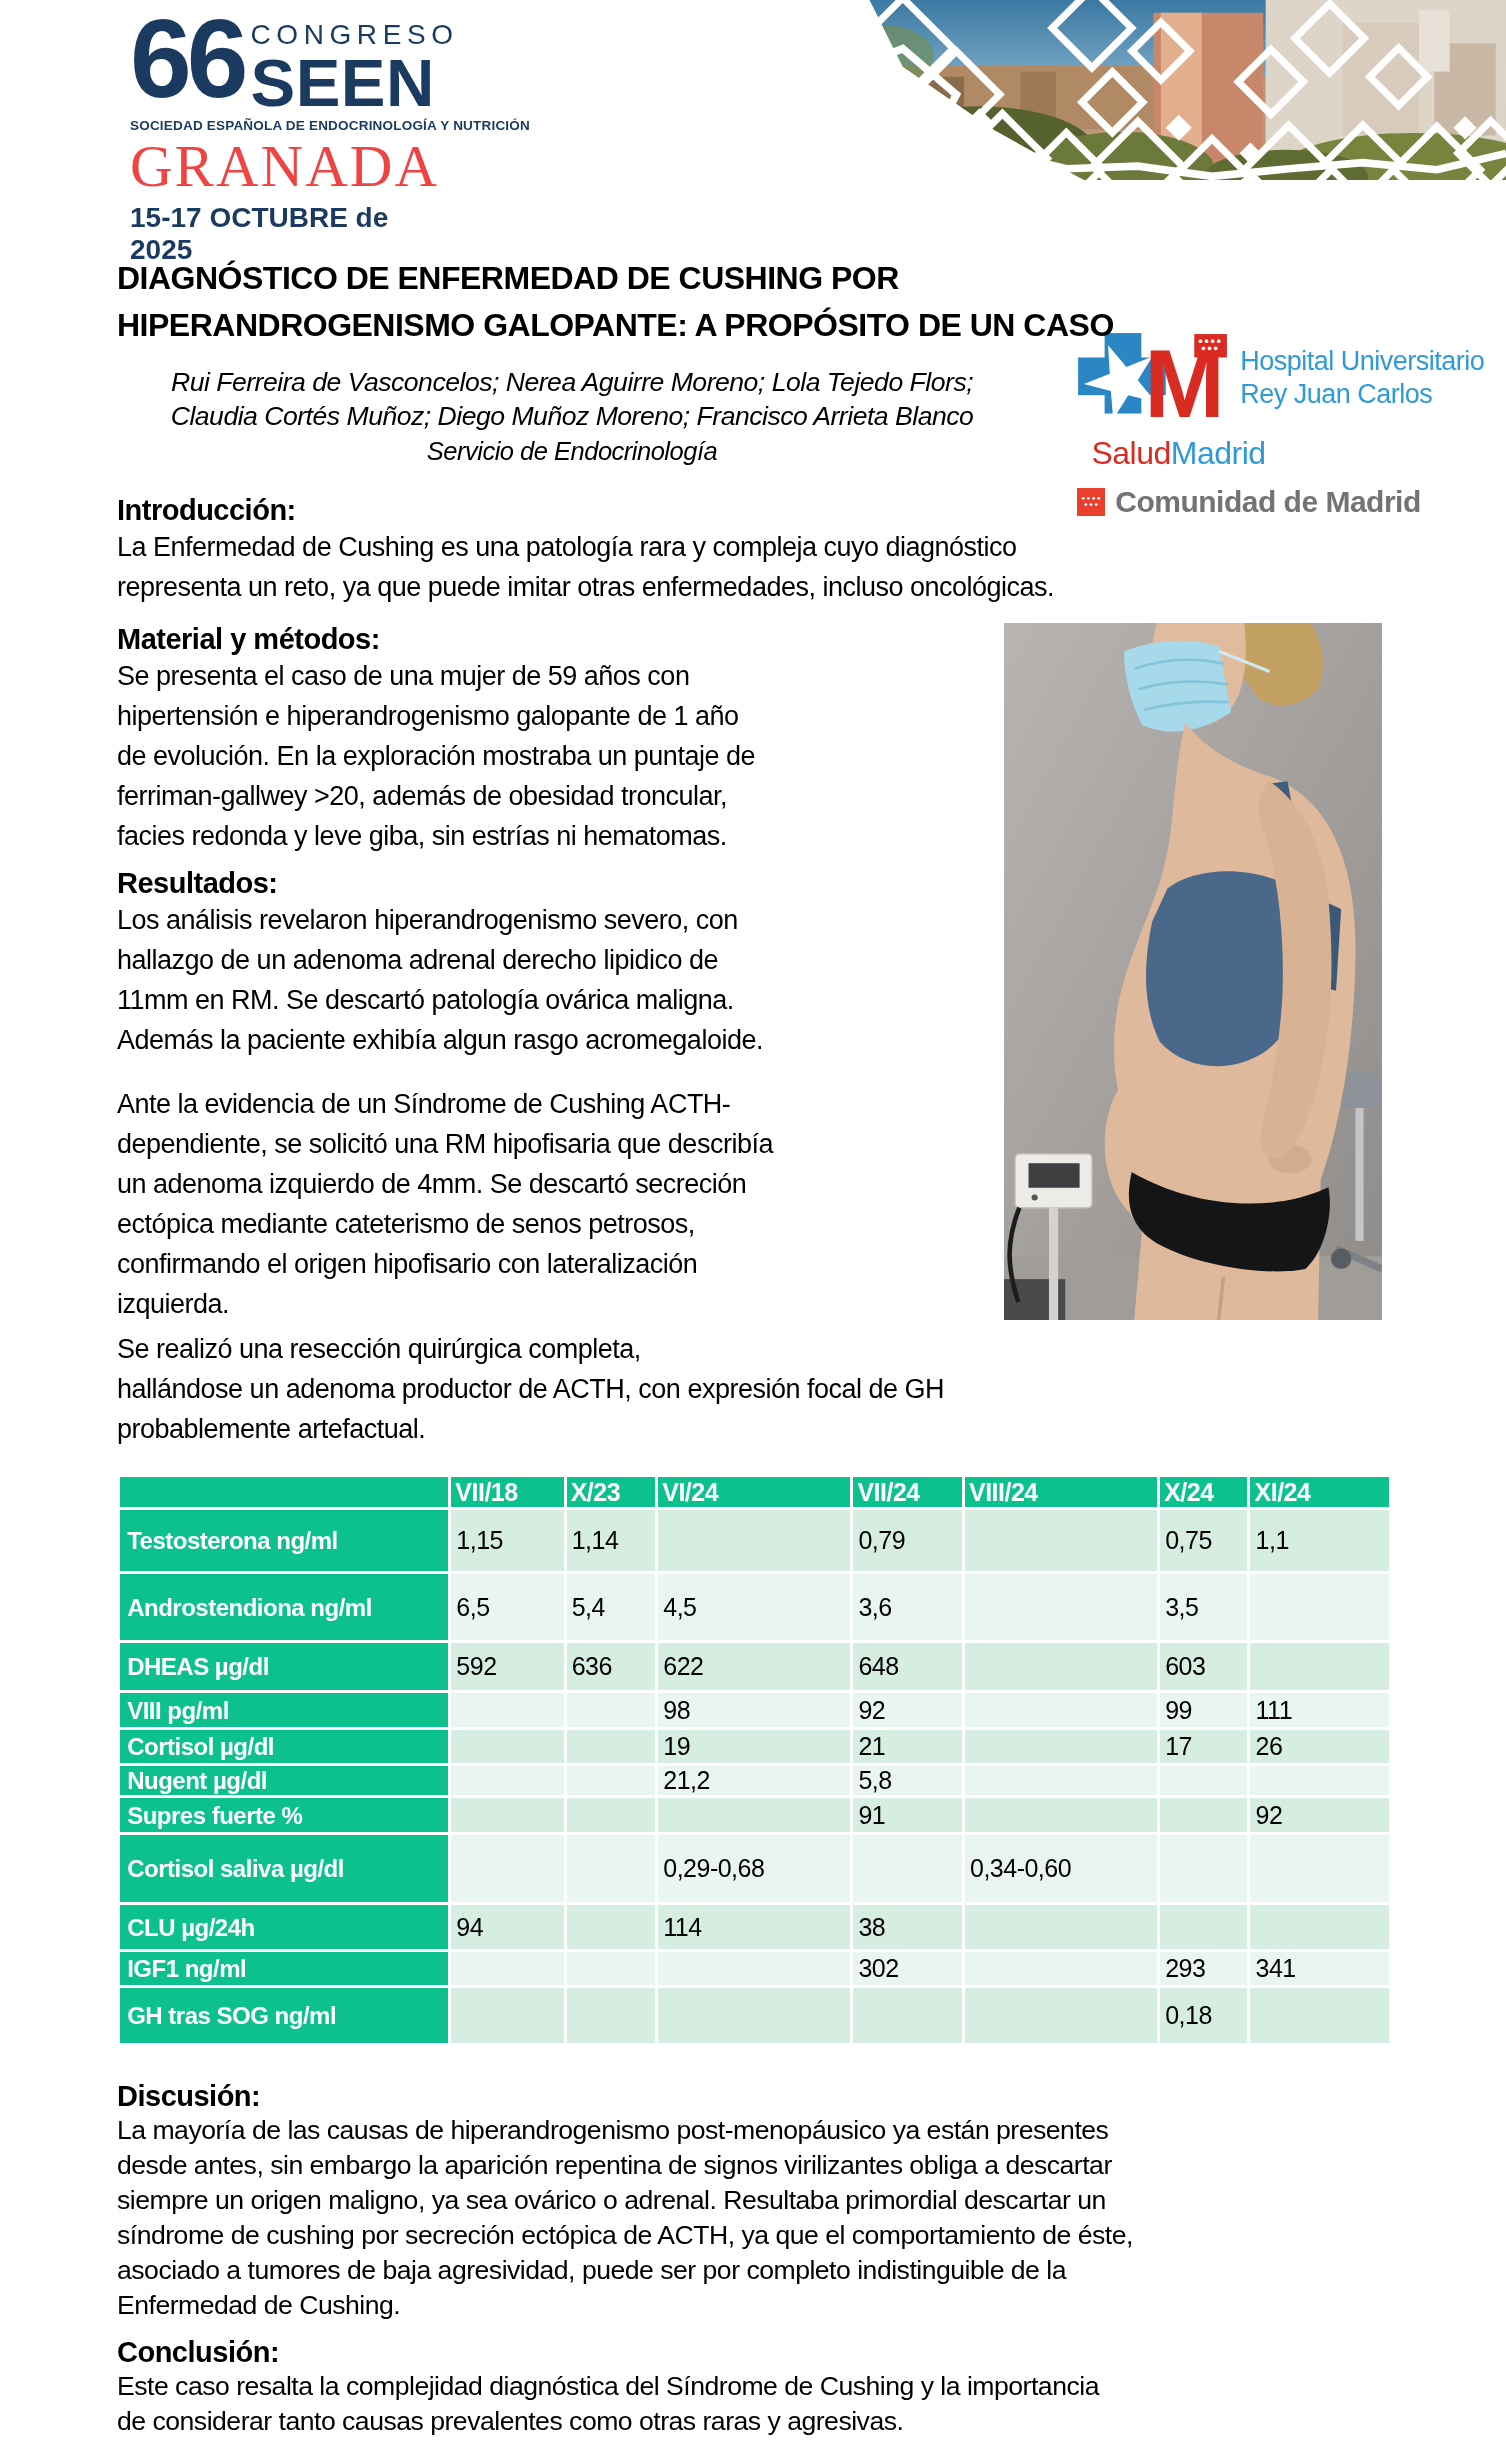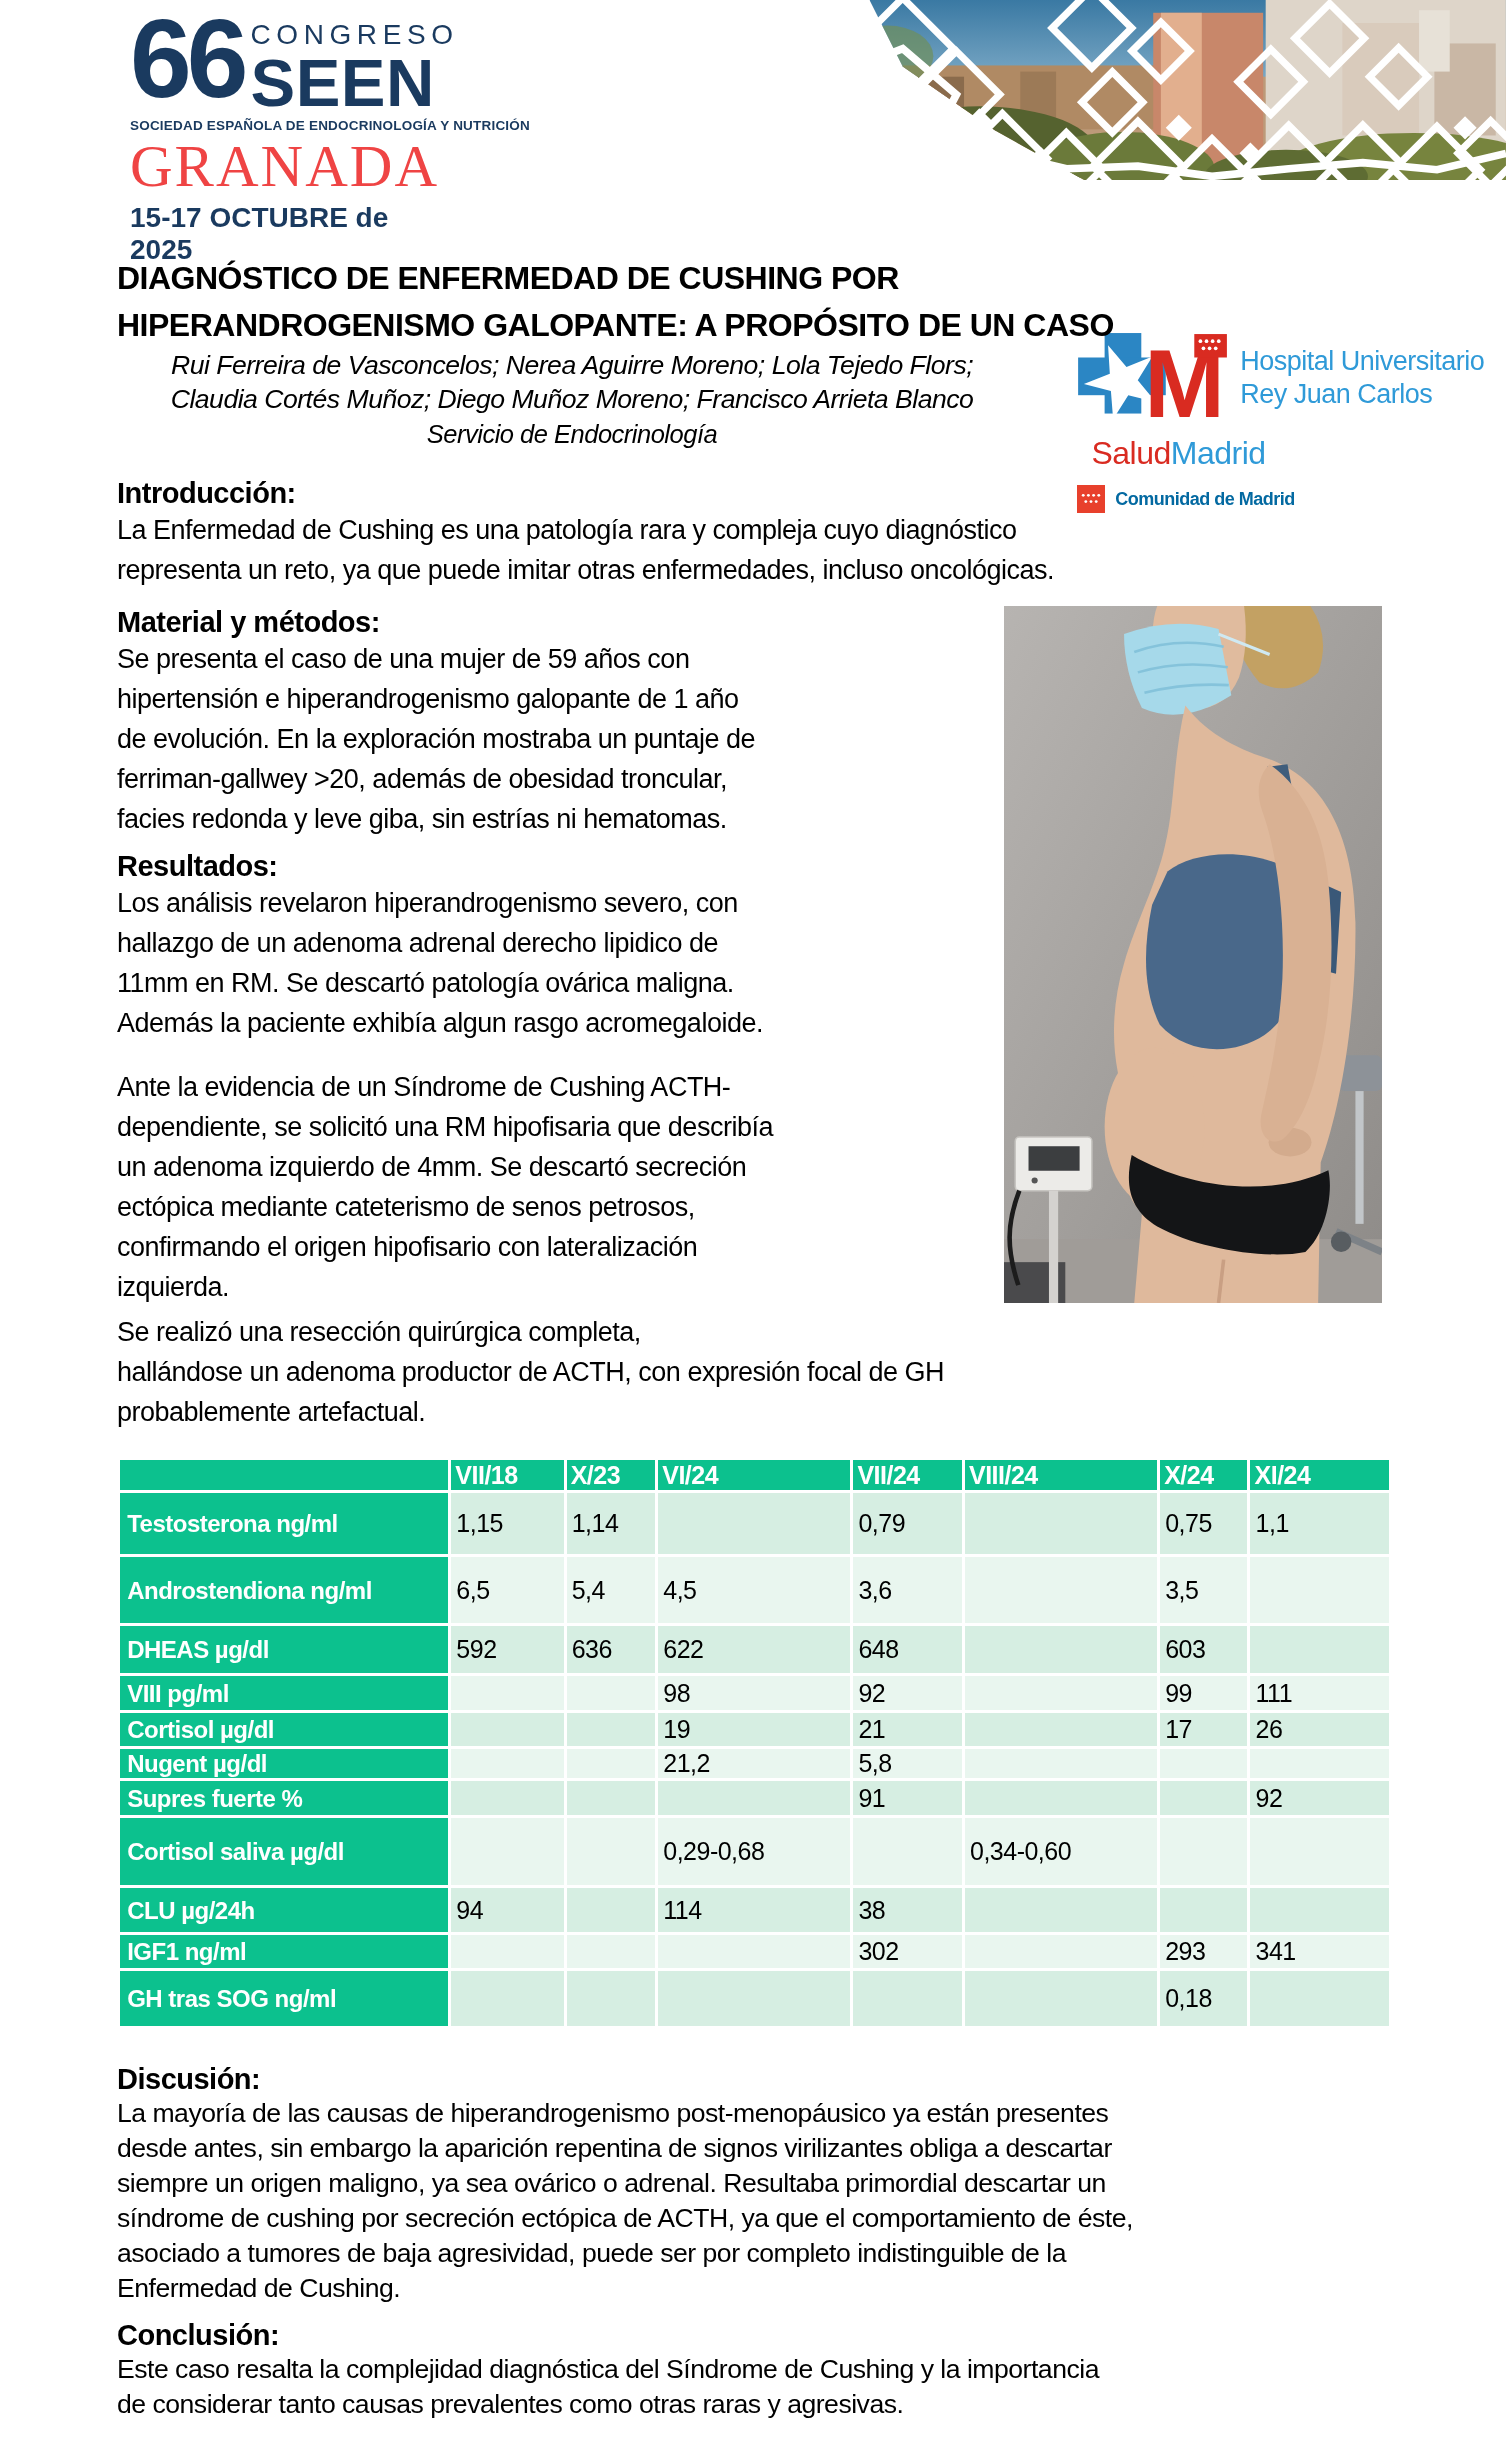--- a/index.html
+++ b/index.html
@@ -20,32 +20,32 @@
   .seen-col{margin-left:7.2px;padding-top:5.1px;}
   .seen-congreso{font-size:28px;letter-spacing:5.6px;font-weight:normal;}
   .seen-seen{font-size:67px;font-weight:bold;line-height:.95;letter-spacing:0.5px;}
   .seen-society{font-size:13.5px;font-weight:bold;letter-spacing:0.2px;margin-top:3.1px;white-space:nowrap;}
   .seen-city{font-family:"Liberation Serif",serif;font-size:59px;color:#ef4444;letter-spacing:2px;line-height:1.05;margin-top:3.1px;}
   .seen-dates{font-size:28px;font-weight:bold;margin-top:4.1px;letter-spacing:0;}
 
   
   .page{padding:0 87px 0 117px;position:relative;}
   .title{margin-top:255px;font-size:32px;font-weight:bold;line-height:1.47;letter-spacing:-0.5px;}
-  .authors{width:910px;text-align:center;font-style:italic;font-size:26.6px;line-height:1.27;margin-top:0;}
+  .authors{width:910px;text-align:center;font-style:italic;font-size:26.6px;line-height:1.27;margin-top:17px;}
   .authors .dept{font-size:25.5px;margin-top:1px;}
 
   
   .hospital{position:absolute;top:331px;left:1073px;width:414px;}
   .hosp-top{display:flex;align-items:flex-start;}
   .hosp-name{color:var(--blue);font-size:27px;line-height:1.22;font-weight:normal;margin-left:9.2px;margin-top:14.3px;letter-spacing:-0.5px;}
   .salud-line{font-size:32px;margin-left:18.4px;margin-top:-3.1px;letter-spacing:-0.5px;}
   .salud-line .s{color:var(--red);}
   .salud-line .m{color:var(--blue);}
   .comunidad{display:flex;align-items:center;margin-top:13.3px;margin-left:4.1px;}
-  .comunidad span{font-size:18px;font-weight:bold;color:#0369a1;margin-left:10.2px;letter-spacing:-0.5px;}
+  .comunidad span{font-size:30px;font-weight:bold;color:#737373;margin-left:10.2px;letter-spacing:-0.5px;}
 
   
   h2{font-size:29px;font-weight:bold;letter-spacing:-0.5px;}
   p.body{font-size:27px;line-height:40px;white-space:pre-line;letter-spacing:-0.5px;}
   .intro{margin-top:26.6px;}
   .intro p{max-width:1288px;}
 
   .twocol{position:relative;margin-top:4.1px;min-height:706px;}
   .leftcol{width:848px;}
   .mat-h{margin-top:16.4px;}

